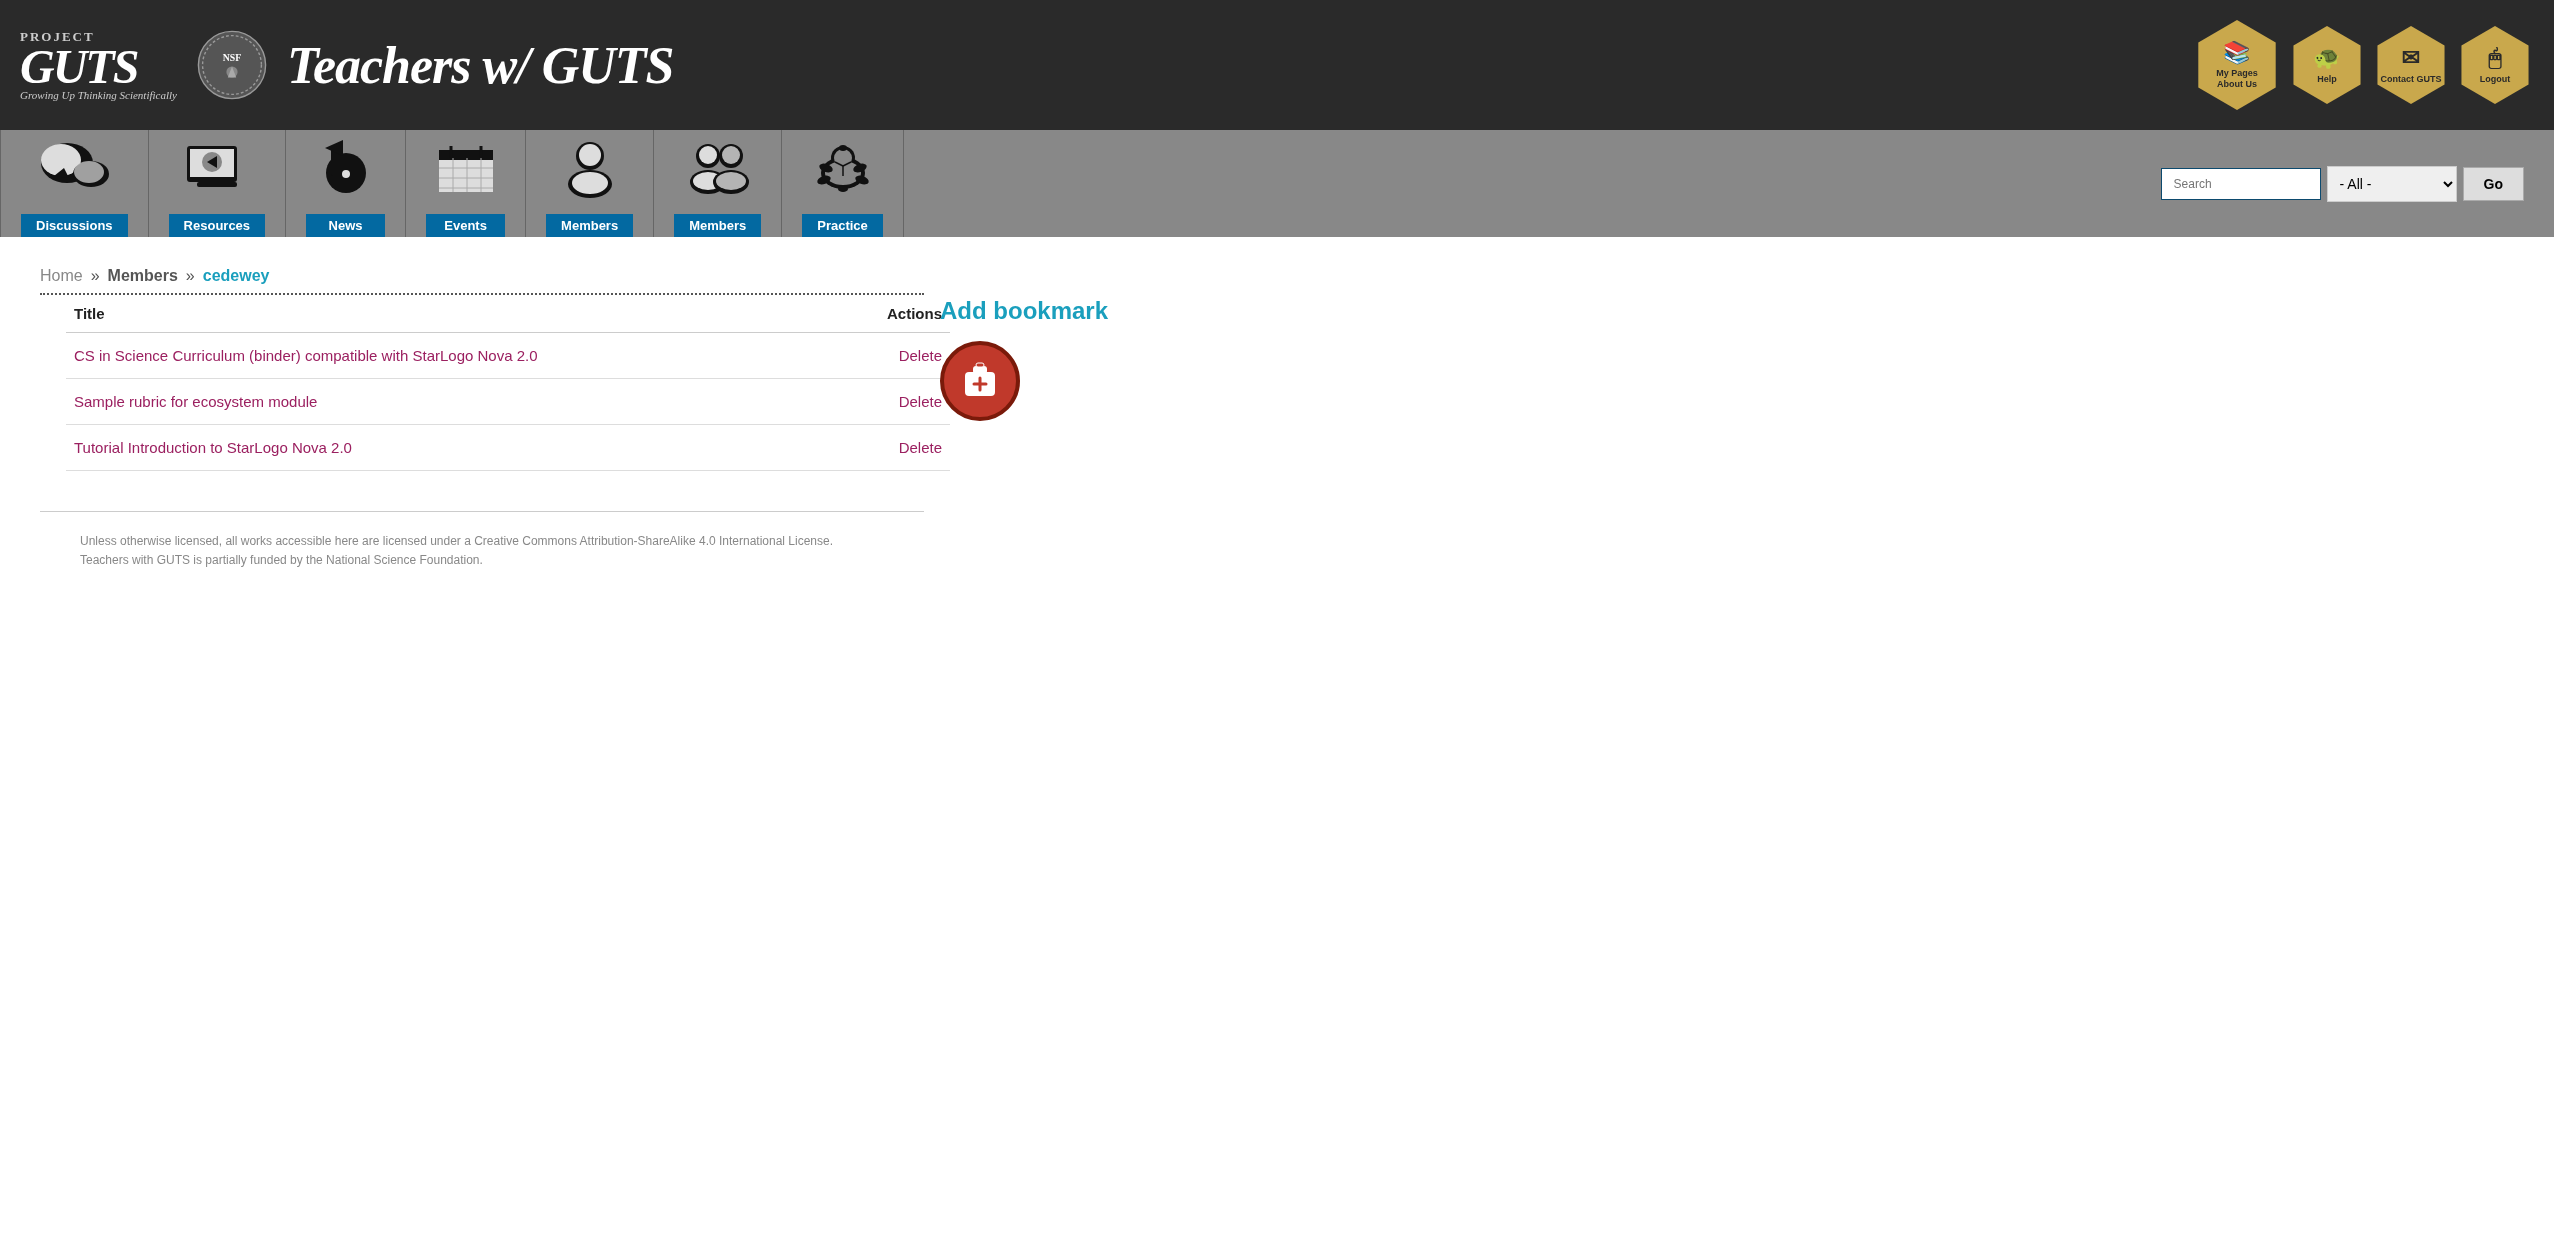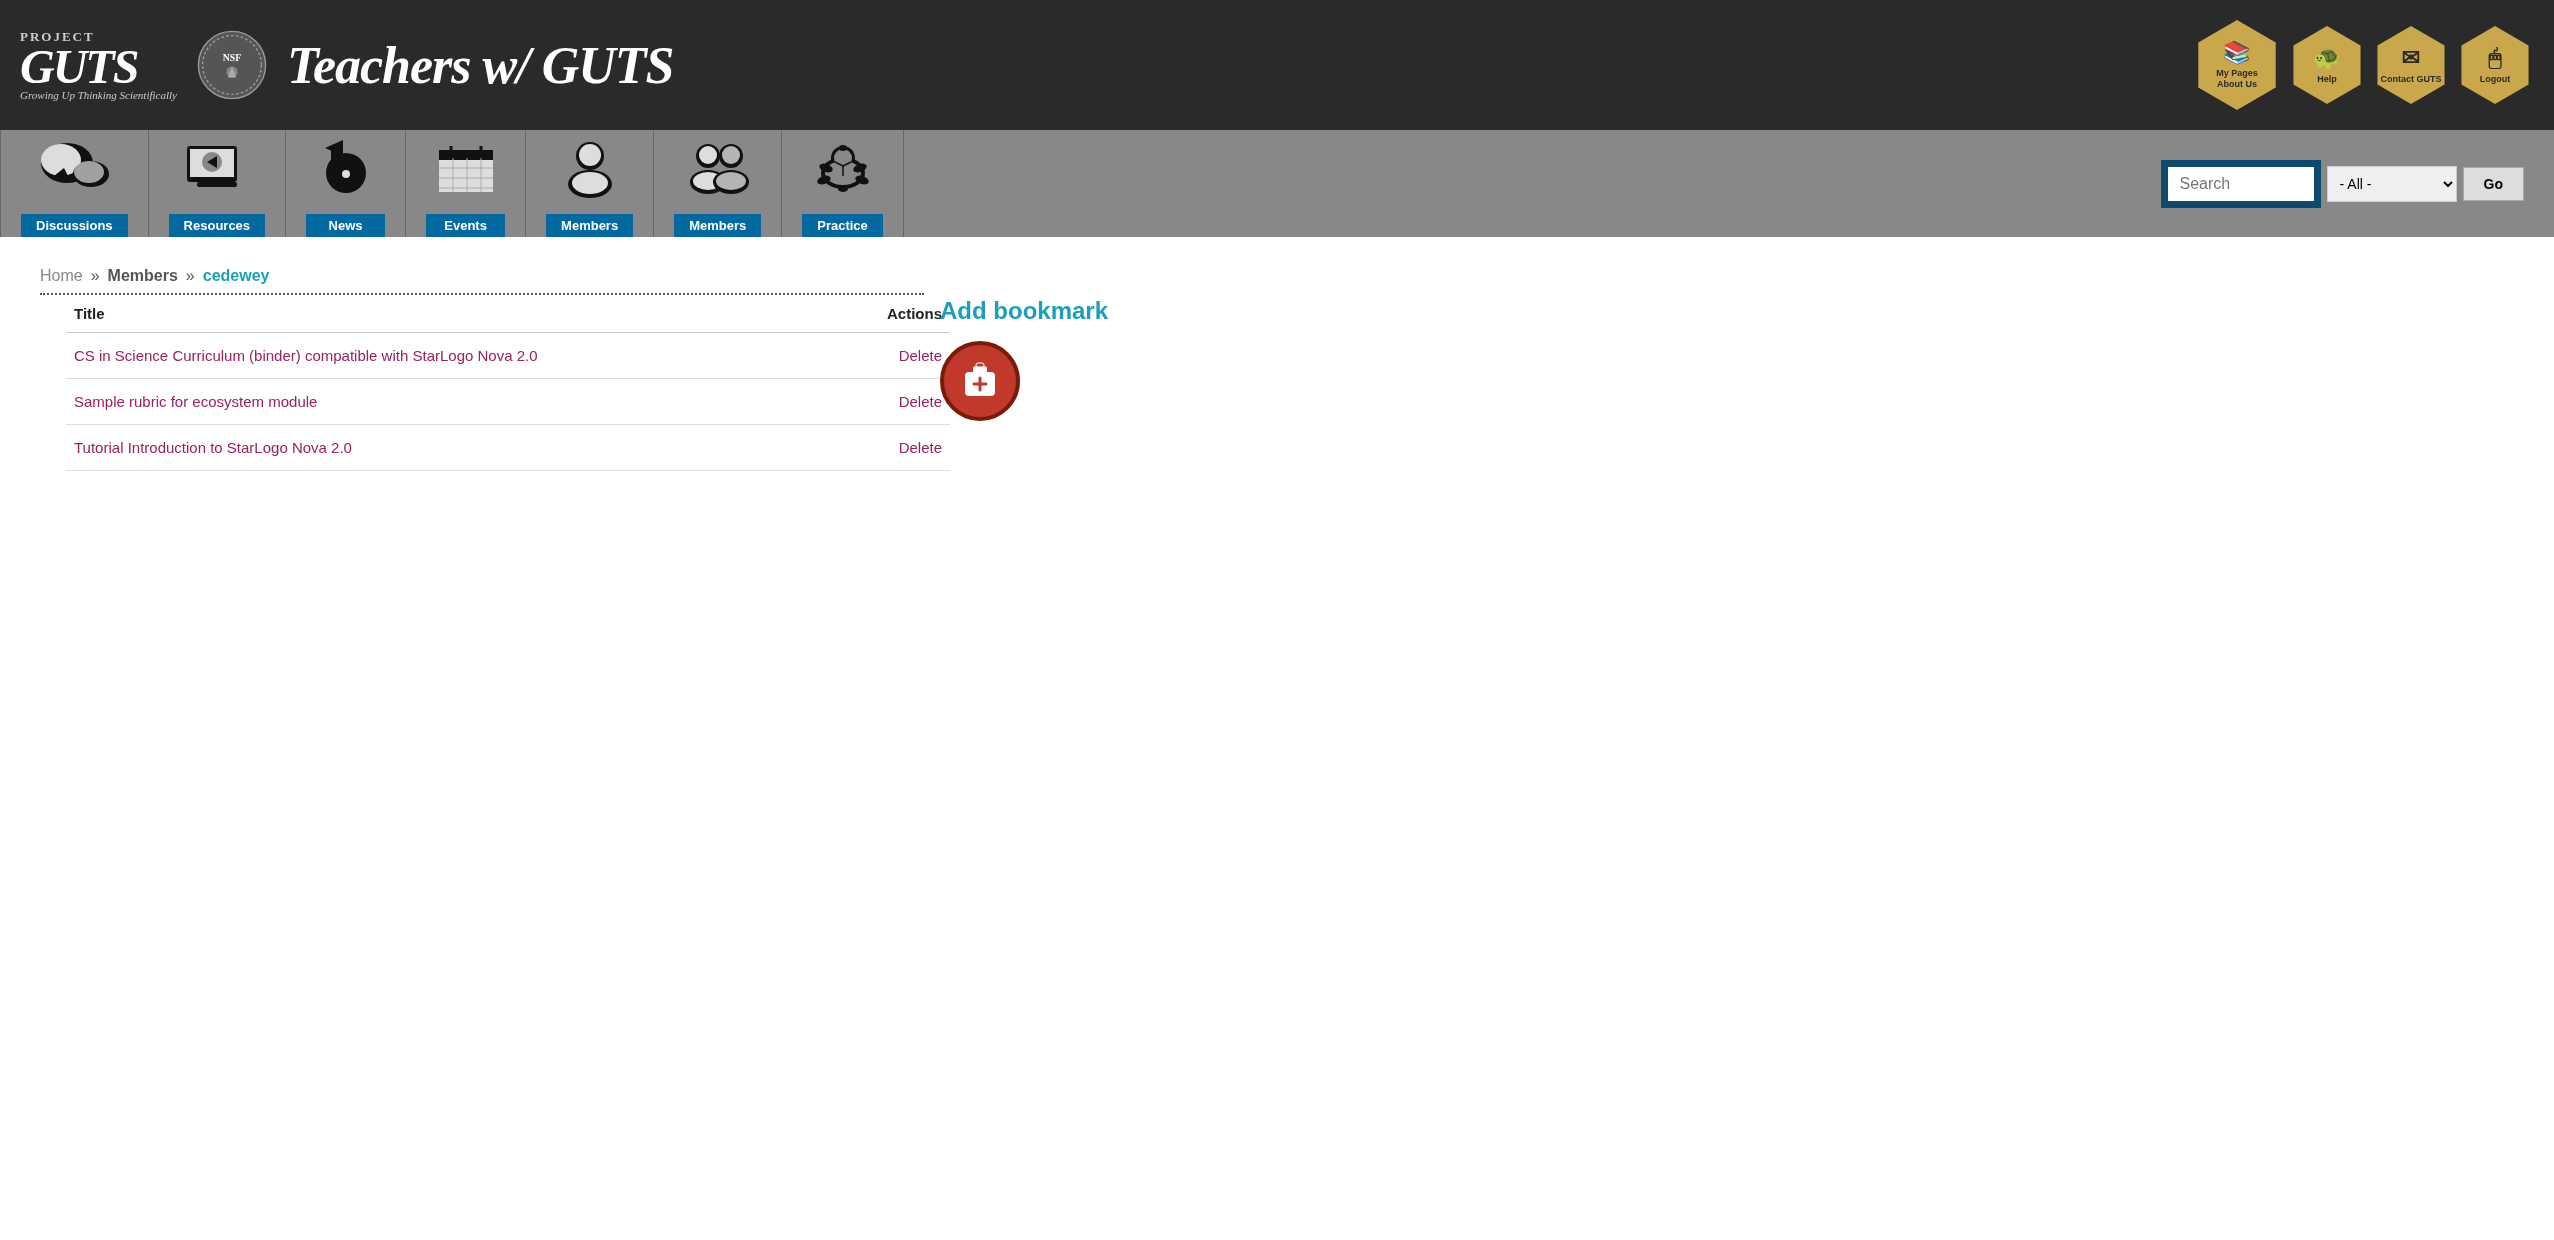--- a/index.html
+++ b/index.html
@@ -124,22 +124,22 @@
       margin-top: 4px;
     }
     .nav-search {
       display: flex;
       align-items: center;
       gap: 6px;
       padding: 0 10px;
     }
     .search-input {
       padding: 8px 12px;
-      font-size: 16px;
-      border: 7px solid #0c4a6e;
+      font-size: 12px;
+      border: 1px solid #0c4a6e;
       width: 160px;
       color: #7f1d1d;
     }
     .search-select {
       padding: 8px;
       font-size: 14px;
       border: 1px solid #ccc;
       width: 130px;
     }
     .search-go {
@@ -466,20 +466,23 @@
   </tr>
           <tr>
     <td>
       <a href="#">Tutorial Introduction to StarLogo Nova 2.0</a>
     </td>
     <td class="delete-col">Delete</td>
   </tr>
         </tbody>
     </table>
 
+    <div class="footer">
+      <p>Unless otherwise licensed, all works accessible here are licensed under a Creative Commons Attribution-ShareAlike 4.0 International License. Teachers with GUTS is partially funded by the National Science Foundation.</p>
+    </div>
   </div>
 
   <div class="content-right">
     <div class="add-bookmark-title">Add bookmark</div>
     <div class="bookmark-icon-circle">
       <svg viewBox="0 0 46 46" fill="none" xmlns="http://www.w3.org/2000/svg">
 
         <rect x="8" y="14" width="30" height="24" rx="4" fill="white"></rect>
         <rect x="16" y="8" width="14" height="8" rx="3" fill="white"></rect>
         <rect x="19" y="5" width="8" height="4" rx="2" fill="#c0392b" stroke="white" stroke-width="1"></rect>

